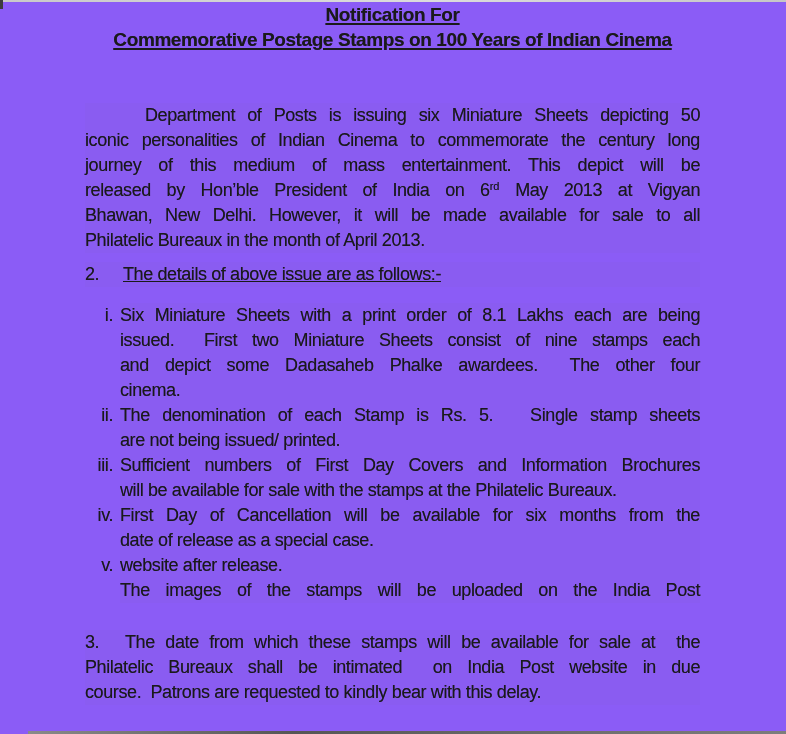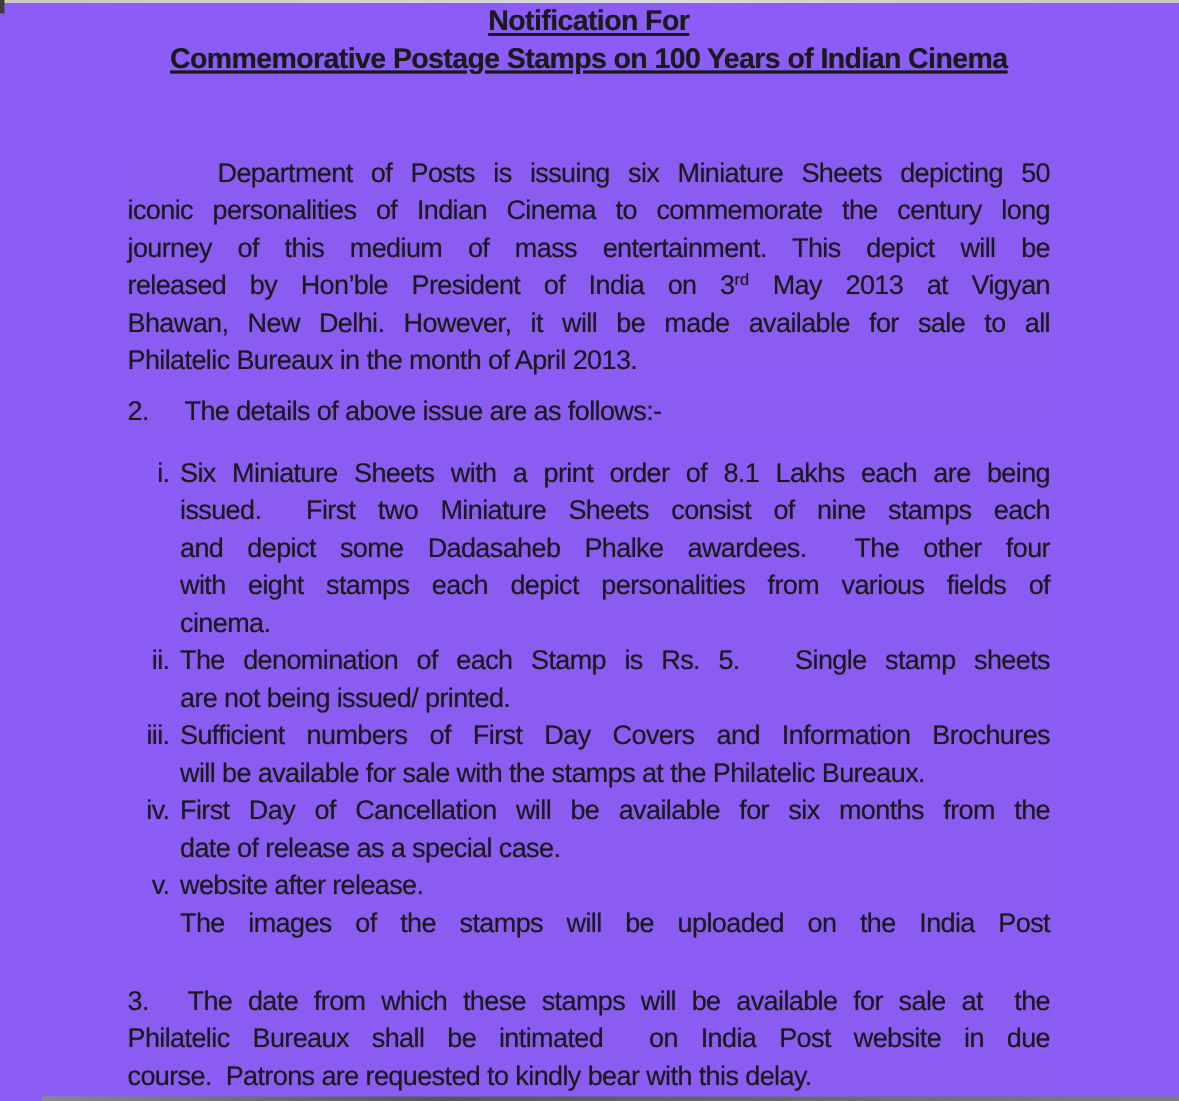--- a/index.html
+++ b/index.html
@@ -33,21 +33,21 @@
   .para{margin-left:85px;width:615px;font-size:18px;line-height:25px;letter-spacing:-0.4px;}
   .p1{margin-top:51px;}
   .numbered{position:relative;}
   .p2{margin-top:9px;}
   .p3{margin-top:27px;}
   .pnum{position:absolute;left:0;top:0;line-height:25px;}
 
   .line{line-height:25px;min-height:25px;background:rgba(120,120,120,0.035);}
   .just{text-align:justify;text-align-last:justify;-moz-text-align-last:justify;}
   .indent{text-indent:60px;}
-  .tab38{padding-left:38px;}
+  .tab38{padding-left:38px;text-decoration:underline;}
   .tab40{padding-left:40px;}
 
   .list{margin:16px 0 0 120px;width:580px;font-size:18px;line-height:25px;letter-spacing:-0.4px;}
   .li{position:relative;}
   .marker{position:absolute;left:-37px;top:0;width:30px;text-align:right;line-height:25px;}
 
   sup{font-size:11px;line-height:0;vertical-align:6px;letter-spacing:0;}
 </style>
 </head>
 <body>
@@ -59,38 +59,37 @@
 
   <div class="title">
     <div class="title-line">Notification For</div>
     <div class="title-line">Commemorative Postage Stamps on 100 Years of Indian Cinema</div>
   </div>
 
   <div class="para p1">
     <div class="line just indent">Department of Posts is issuing six Miniature Sheets depicting 50</div>
     <div class="line just">iconic personalities of Indian Cinema to commemorate the century long</div>
     <div class="line just">journey of this medium of mass entertainment. This depict will be</div>
-    <div class="line just"><span>released by Hon’ble President of India on 3</span><sup>rd</sup><span> May 2013 at Vigyan</span></div>
+    <div class="line just"><span>released by Hon’ble President of India on 6</span><sup>rd</sup><span> May 2013 at Vigyan</span></div>
     <div class="line just">Bhawan, New Delhi. However, it will be made available for sale to all</div>
     <div class="line">Philatelic Bureaux in the month of April 2013.</div>
   </div>
 
   <div class="para numbered p2">
     <span class="pnum">2.</span>
     <div class="line tab38">The details of above issue are as follows:-</div>
   </div>
 
   <div class="list">
 
     <div class="li">
       <div class="marker">i.</div>
       <div class="line just">Six Miniature Sheets with a print order of 8.1 Lakhs each are being</div>
       <div class="line just">issued.&nbsp; First two Miniature Sheets consist of nine stamps each</div>
       <div class="line just">and depict some Dadasaheb Phalke awardees.&nbsp; The other four</div>
-      <div class="line just">with eight stamps each depict personalities from various fields of</div>
       <div class="line">cinema.</div>
     </div>
 
     <div class="li">
       <div class="marker">ii.</div>
       <div class="line just">The denomination of each Stamp is Rs. 5.&nbsp;&nbsp; Single stamp sheets</div>
       <div class="line">are not being issued/ printed.</div>
     </div>
 
     <div class="li">

